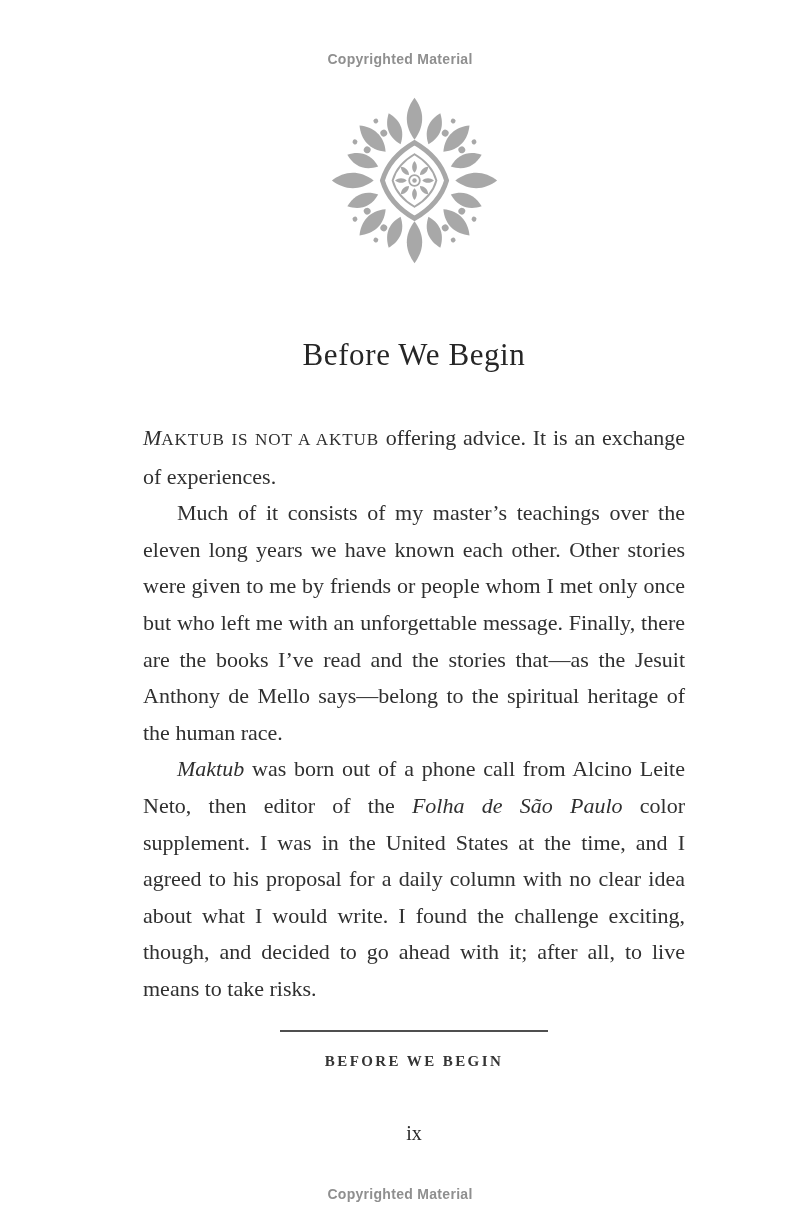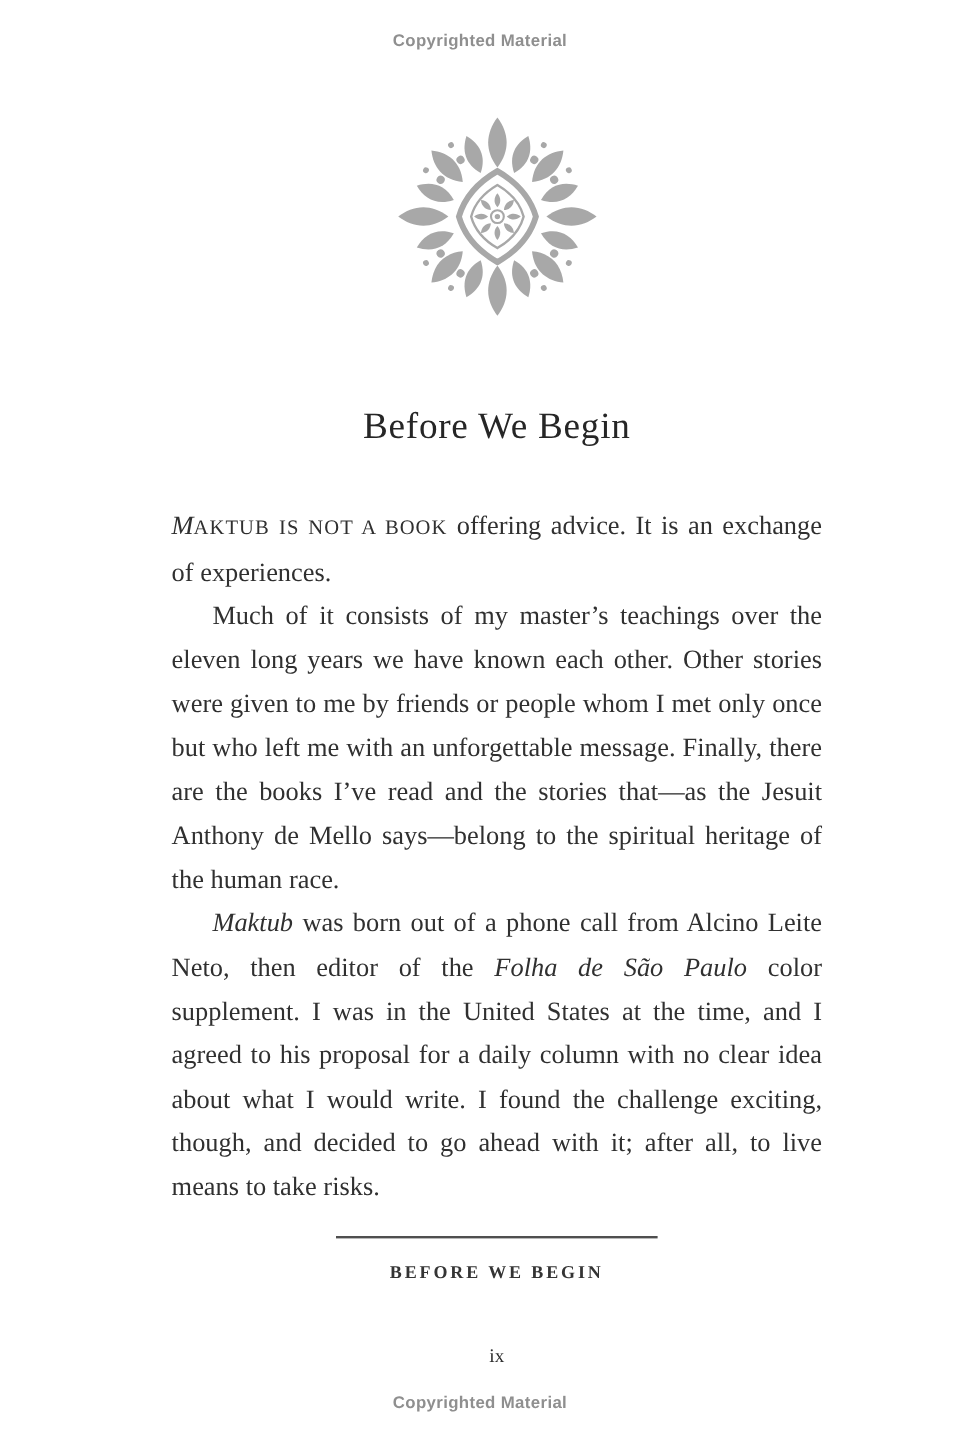--- a/index.html
+++ b/index.html
@@ -13,20 +13,21 @@
 
   .copyright {
     position: absolute;
     left: 0; width: 800px;
     text-align: center;
     font-family: "Liberation Sans", sans-serif;
     font-weight: 700;
     font-size: 14px;
     letter-spacing: 0.3px;
     color: var(--muted, #8f8f8f);
+    margin-top: 26px;
   }
   .copyright.top { top: 25px; }
   .copyright.bottom { top: 1160px; }
 
   .ornament-wrap {
     position: absolute;
     top: 93px; left: 327px;
     width: 175px; height: 175px;
   }
   .orn-fill { fill: var(--ornament, #a8a8a8); }
@@ -74,21 +75,21 @@
     font-weight: 600;
     font-size: 15px;
     letter-spacing: 2.4px;
     color: #343434;
   }
   .page-number {
     position: absolute;
     top: 1122px; left: 143px; width: 542px;
     text-align: center;
     font-family: "Liberation Serif", serif;
-    font-size: 16px;
+    font-size: 20px;
     color: #2b2b2b;
   }
 </style>
 </head>
 <body>
 
 <div class="copyright top">Copyrighted Material</div>
 
 <div class="ornament-wrap">
   <svg viewBox="-90 -90 180 180" width="175" height="175">
@@ -124,21 +125,21 @@
       <path transform="rotate(315)" d="M0,-8 C3,-11 3.5,-16 0,-20 C-3.5,-16 -3,-11 0,-8 Z"></path>
     </g>
     <circle class="orn-stroke" stroke-width="1.8" r="5.5"></circle>
     <circle class="orn-fill" r="2.3"></circle>
   </svg>
 </div>
 
 <h1 class="chapter-title">Before We Begin</h1>
 
 <div class="body-text">
-  <p><span class="italic">M</span><span class="sc-italic">AKTUB</span><span> </span><span class="sc">IS NOT A BOOK</span><span> offering advice. It is an exchange of experiences.</span></p>
+  <p><span class="italic">M</span><span class="sc-italic">AKTUB</span><span> </span><span class="sc">IS NOT A AKTUB</span><span> offering advice. It is an exchange of experiences.</span></p>
   <p class="indent"><span>Much of it consists of my master’s teachings over the eleven long years we have known each other. Other stories were given to me by friends or people whom I met only once but who left me with an unforgettable message. Finally, there are the books I’ve read and the stories that—as the Jesuit Anthony de Mello says—belong to the spiritual heritage of the human race.</span></p>
   <p class="indent"><span class="italic">Maktub</span><span> was born out of a phone call from Alcino Leite Neto, then editor of the </span><span class="italic">Folha de São Paulo</span><span> color supplement. I was in the United States at the time, and I agreed to his proposal for a daily column with no clear idea about what I would write. I found the challenge exciting, though, and decided to go ahead with it; after all, to live means to take risks.</span></p>
 </div>
 
 <hr class="footer-rule">
 
 <div class="running-title">BEFORE WE BEGIN</div>
 
 <div class="page-number">ix</div>
 

